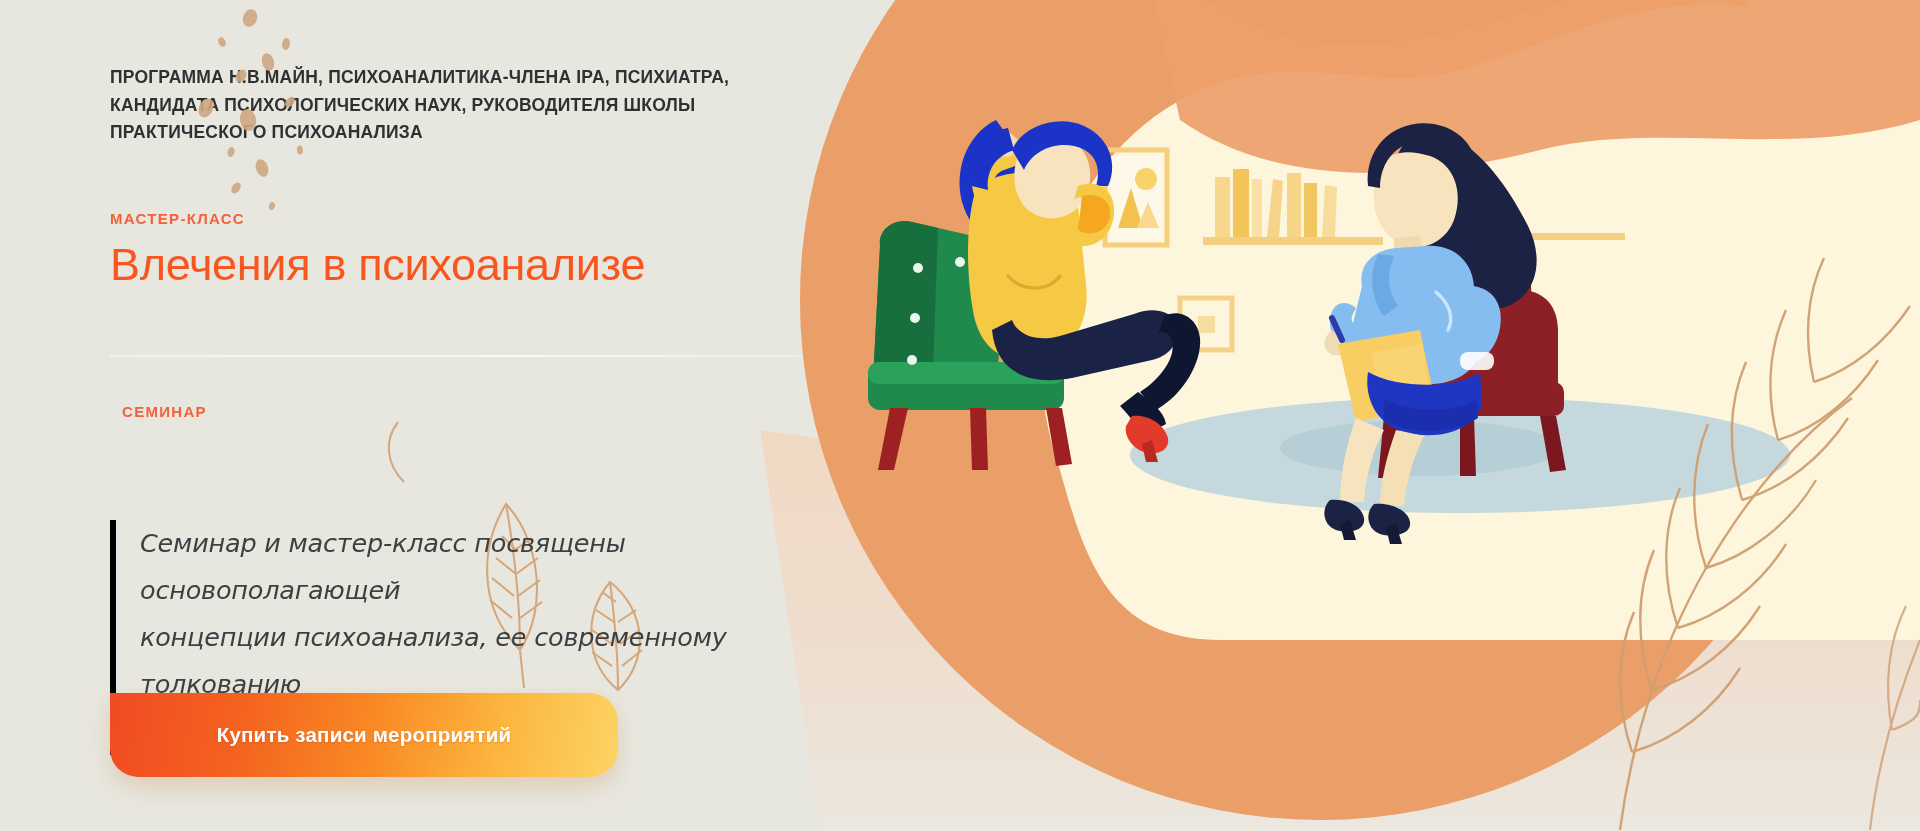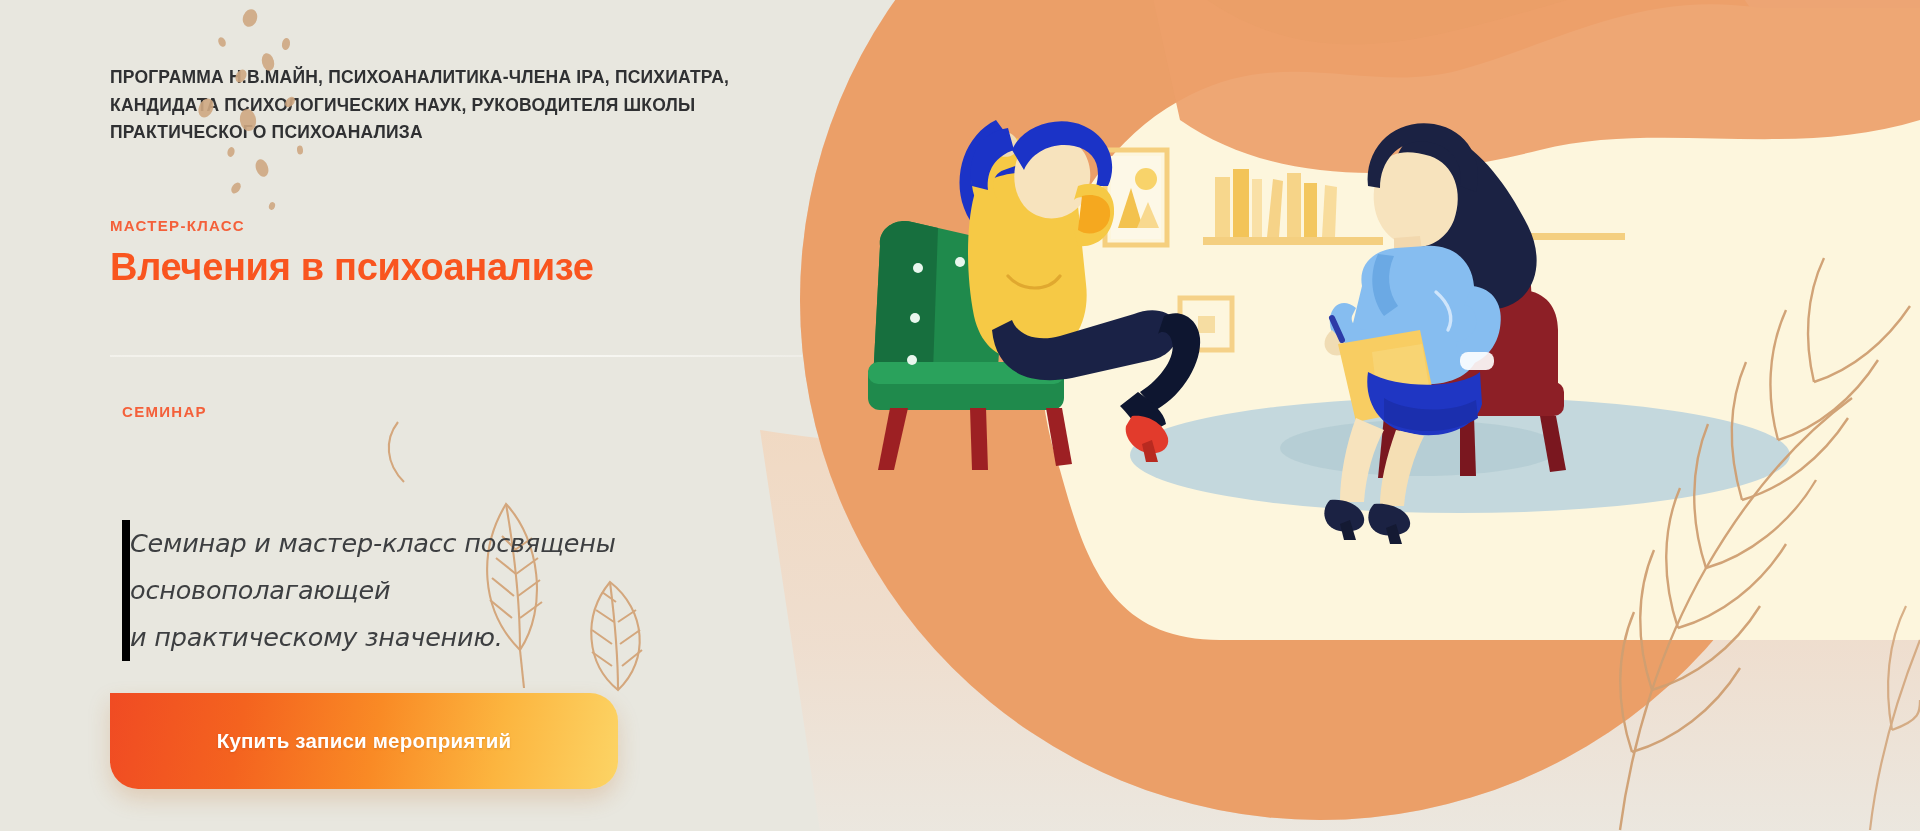--- a/index.html
+++ b/index.html
@@ -23,51 +23,51 @@
     font-size:17.5px;font-weight:700;letter-spacing:.2px;
     color:#2f3032;line-height:27.5px;text-transform:uppercase;
     white-space:nowrap;
   }
 
   .label{
     font-size:15px;font-weight:700;letter-spacing:1.3px;
     color:#f4603a;text-transform:uppercase;
   }
   .bigtitle{
-    font-size:38px;font-weight:700;color:#f9551f;
+    font-size:45px;font-weight:400;color:#f9551f;
     letter-spacing:-.3px;line-height:1.05;white-space:nowrap;
   }
 
-  .mk{position:absolute;left:0;top:217px;}
+  .mk{position:absolute;left:0;top:210px;}
   .mk .bigtitle{margin-top:14px;}
 
   .rule{
     position:absolute;left:0;top:355px;width:692px;height:1.5px;
     background:linear-gradient(to right,#f3f2ec,#fbfbf7 60%,#efeee8);
     opacity:.95;
   }
 
   .sm{position:absolute;left:12px;top:403px;}
   .sm .bigtitle{margin-top:13px;}
 
   .quote{
-    position:absolute;left:12px;top:520px;width:700px;
-    border-left:8px solid #000000;
-    box-sizing:border-box;
+    position:absolute;left:0;top:520px;width:700px;
+    border-left:6px solid #000000;
+    padding-left:24px;box-sizing:border-box;
   }
   .quote p{
     margin:0;font-size:25.5px;line-height:47px;
     font-style:italic;color:#3d3f41;font-weight:400;
     font-family:"DejaVu Sans", sans-serif;
     letter-spacing:-.2px;
   }
 
   .cta{
     position:absolute;left:0;top:693px;
-    width:508px;height:96px;border:0;cursor:pointer;
+    width:508px;height:84px;border:0;cursor:pointer;
     background:linear-gradient(100deg,#f04b23 0%,#f4631f 26%,#f98a25 52%,#fcb53f 76%,#fcd465 100%);
     border-radius:0 28px 28px 28px;
     box-shadow:0 10px 22px rgba(190,110,40,.22);
     display:flex;align-items:center;justify-content:center;
     font-family:"Liberation Sans", sans-serif;
     color:#ffffff;font-size:20.5px;font-weight:700;letter-spacing:.2px;
     text-shadow:0 1px 2px rgba(140,60,10,.25);
   }
 
   
@@ -312,20 +312,21 @@
     </div>
 
     <div class="rule"></div>
 
     <div class="sm">
       <div class="label">СЕМИНАР</div>
     </div>
 
     <div class="quote">
       <p>Семинар и мастер-класс посвящены основополагающей</p>
+      <p>концепции психоанализа, ее современному толкованию</p>
       <p>и практическому значению.</p>
     </div>
 
     <button class="cta">
       <span>Купить записи мероприятий</span>
     </button>
   </div>
 
 </div>
 

